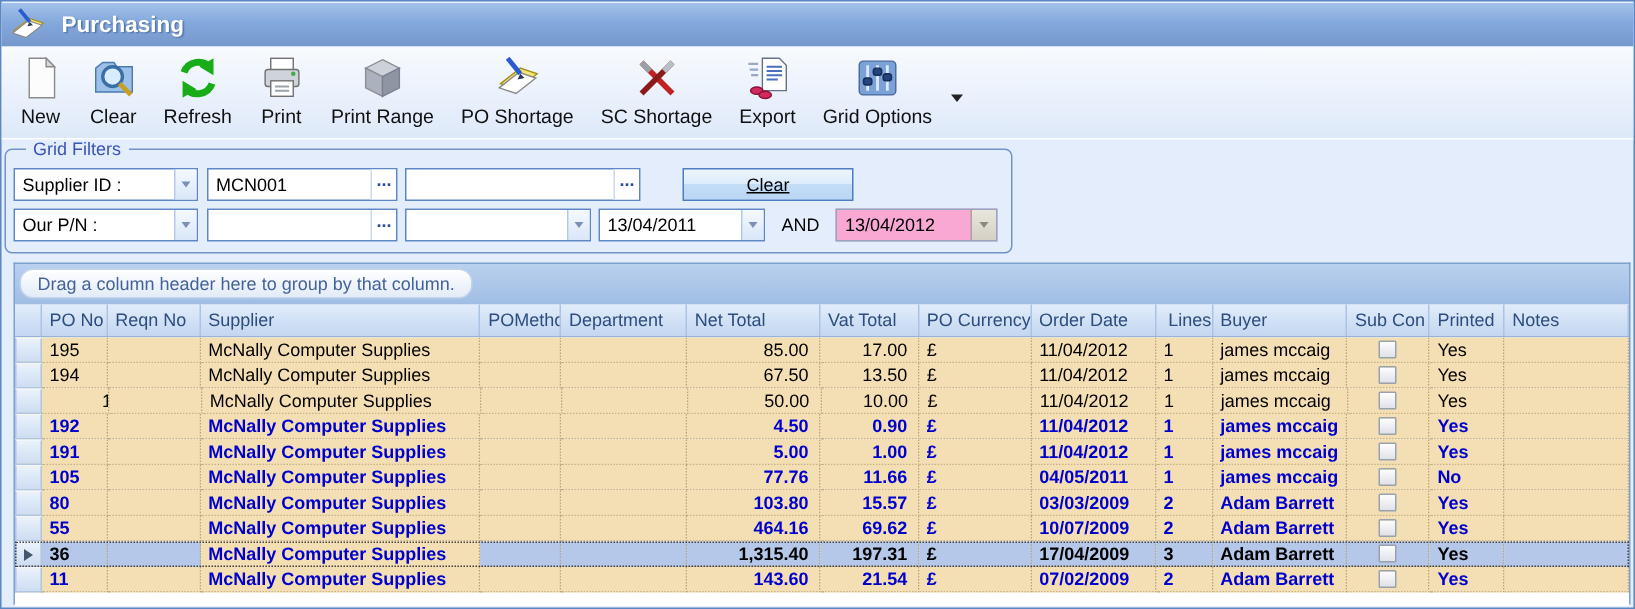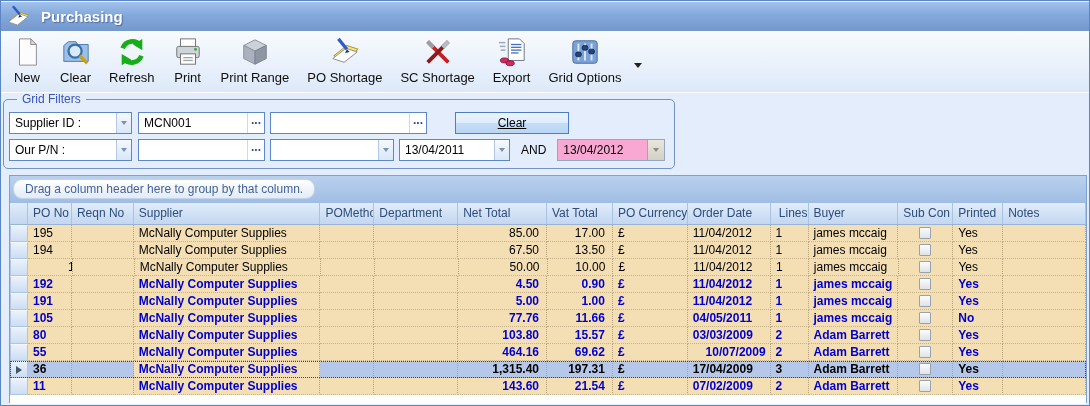--- a/index.html
+++ b/index.html
@@ -463,21 +463,21 @@
         <div class="grid-row blue">
           <div class="ind-cell" style="width: 18px;"></div>
           <div class="cell" style="width: 44px;">55</div>
           <div class="cell" style="width: 62px;"></div>
           <div class="cell" style="width: 187px;">McNally Computer Supplies</div>
           <div class="cell" style="width: 54px;"></div>
           <div class="cell" style="width: 84px;"></div>
           <div class="cell num" style="width: 89px;">464.16</div>
           <div class="cell num" style="width: 66px;">69.62</div>
           <div class="cell" style="width: 75px;">£</div>
-          <div class="cell" style="width: 83px; text-align: right;">10/07/2009</div>
+          <div class="cell" style="width: 83px;">10/07/2009</div>
           <div class="cell" style="width: 38px;">2</div>
           <div class="cell" style="width: 90px;">Adam Barrett</div>
           <div class="cell center" style="width: 55px;">
             <span class="checkbox"></span>
           </div>
           <div class="cell" style="width: 50px;">Yes</div>
           <div class="cell" style="width: 83px;"></div>
         </div>
         <div class="grid-row selected">
           <div class="ind-cell" style="width: 18px;">

